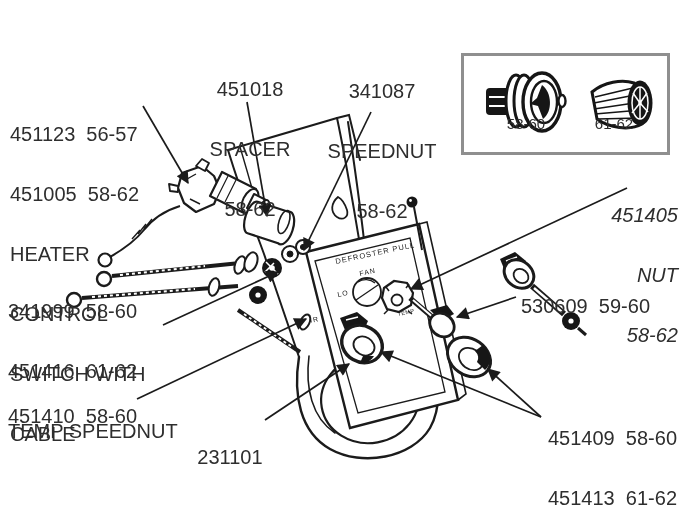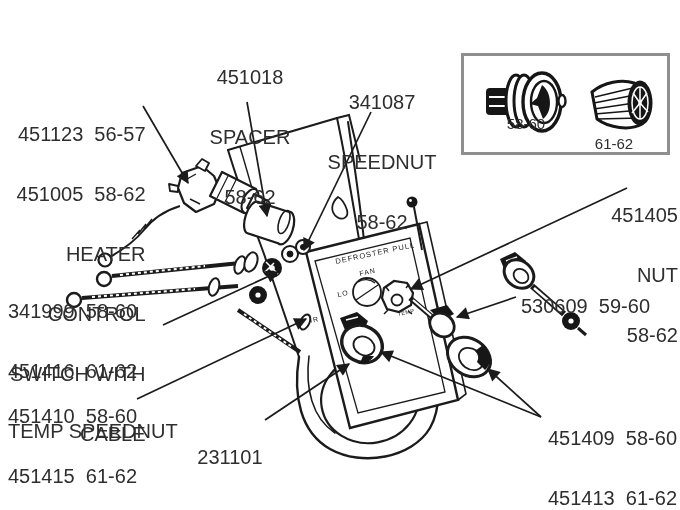--- a/index.html
+++ b/index.html
@@ -6,21 +6,21 @@
   .stage{position:relative;width:680px;height:510px;background:#ffffff;overflow:hidden;
          font-family:"Liberation Sans",sans-serif;}
   .art{position:absolute;left:0;top:0;}
   .label{position:absolute;font-size:20px;line-height:20px;color:#2e2e2e;white-space:pre;z-index:5;}
   .label.center{text-align:center;}
   .label.right{text-align:right;}
   .inset{position:absolute;left:461px;top:53px;width:209px;height:102px;border:3px solid #8f8f8f;
          box-sizing:border-box;background:#fff;z-index:4;}
   .inset .yr{position:absolute;top:58px;width:100px;text-align:center;font-size:15px;line-height:20px;color:#2e2e2e;}
   .yr-a{left:12px;}
-  .yr-b{left:100px;margin-top:20px;}
+  .yr-b{left:100px;}
 </style>
 </head>
 <body>
 
 <div class="stage">
 
   <svg class="art" width="680" height="510" viewBox="0 0 680 510">
     <defs>
       <marker id="ah" viewBox="0 0 10 10" refX="9" refY="5" markerWidth="9.5" markerHeight="7.5" orient="auto">
         <path d="M0,0 L10,5 L0,10 z" fill="#1b1b1b"></path>
@@ -159,60 +159,59 @@
       <line x1="627" y1="188" x2="411" y2="289" marker-end="url(#ah)"></line>
       <line x1="516" y1="297" x2="457" y2="317" marker-end="url(#ah)"></line>
       <line x1="163" y1="325" x2="278" y2="272" marker-end="url(#ah)"></line>
       <line x1="137" y1="399" x2="306" y2="319" marker-end="url(#ah)"></line>
       <line x1="265" y1="420" x2="349" y2="364" marker-end="url(#ah)"></line>
       <line x1="541" y1="417" x2="381" y2="352" marker-end="url(#ah)"></line>
       <line x1="541" y1="417" x2="488" y2="369" marker-end="url(#ah)"></line>
     </g>
   </svg>
 
-  <div class="label" style="left:10px;top:84px;text-align:right;">
+  <div class="label" style="left:10px;top:84px;">
     <div>451123  56-57</div>
     <div>451005  58-62</div>
     <div>HEATER</div>
     <div>CONTROL</div>
     <div>SWITCH WITH</div>
     <div>CABLE</div>
   </div>
 
-  <div class="label center" style="left:190px;top:27px;width:120px;">
+  <div class="label center" style="left:190px;top:39px;width:120px;">
     <div>451018</div>
     <div>SPACER</div>
     <div>58-62</div>
   </div>
 
-  <div class="label center" style="left:318px;top:52px;width:128px;">
+  <div class="label center" style="left:318px;top:41px;width:128px;">
     <div>341087</div>
     <div>SPEEDNUT</div>
     <div>58-62</div>
   </div>
 
-  <div class="label right" style="left:558px;top:165px;width:120px;">
+  <div class="label right" style="left:558px;top:165px;width:120px;font-style:italic;">
     <div>451405</div>
     <div>NUT</div>
     <div>58-62</div>
   </div>
 
   <div class="label" style="left:521px;top:256px;">
     <div>530609  59-60</div>
   </div>
 
   <div class="label" style="left:8px;top:261px;">
     <div>341999  58-60</div>
     <div>451416  61-62</div>
     <div>TEMP SPEEDNUT</div>
   </div>
 
   <div class="label" style="left:8px;top:366px;">
     <div>451410  58-60</div>
-    <div>451415  61-62</div>
     
     
   </div>
 
   <div class="label center" style="left:170px;top:407px;width:120px;">
     <div>231101</div>
     <div>PLATE</div>
     
   </div>
 

